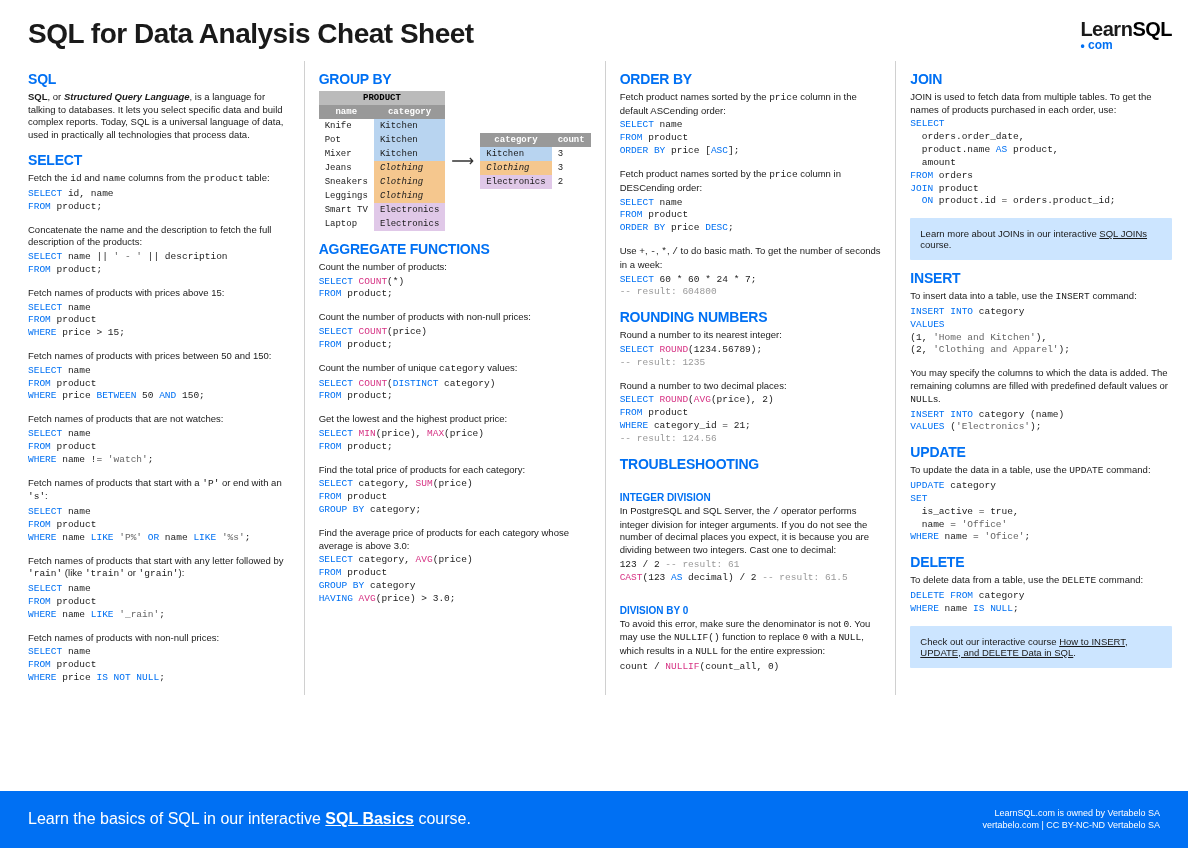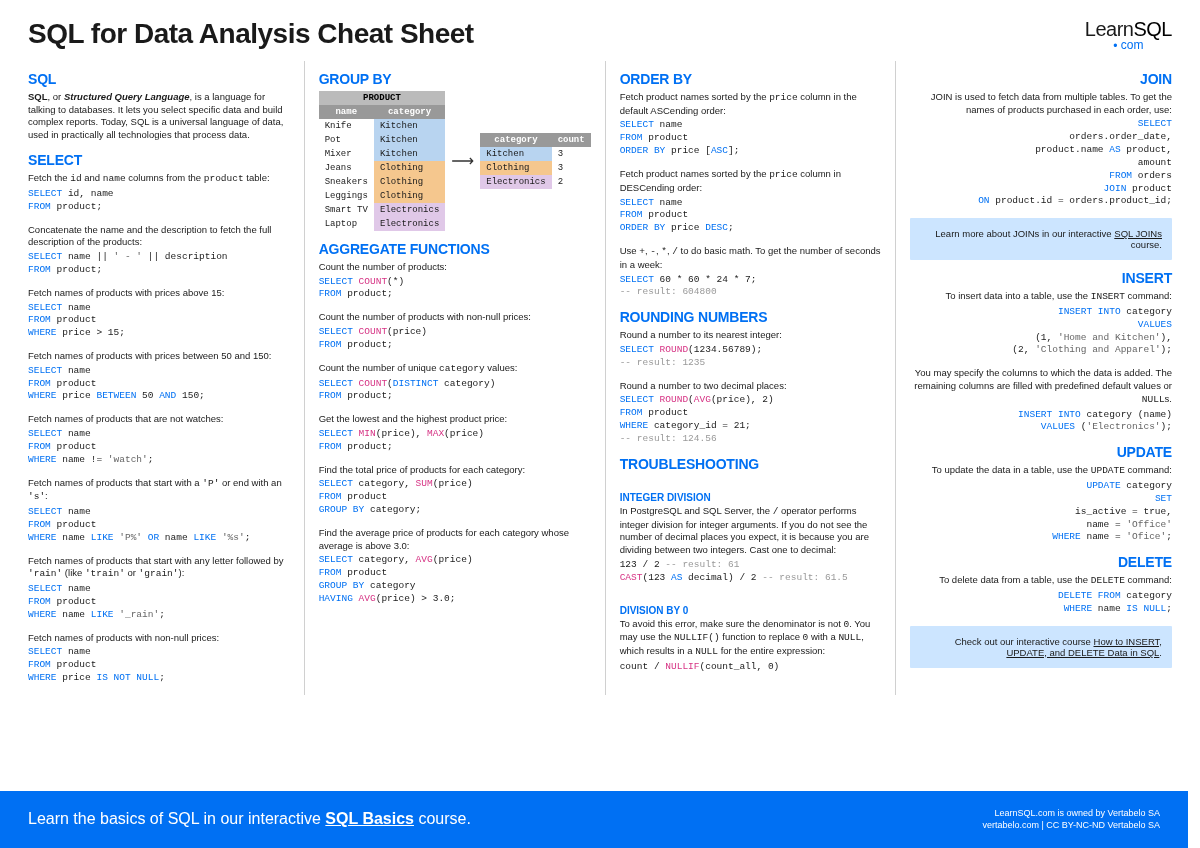--- a/index.html
+++ b/index.html
@@ -1,27 +1,27 @@
 <!DOCTYPE html>
 <html><head>
 <meta charset="utf-8">
 <style>
 * { margin: 0; padding: 0; box-sizing: border-box; }
 body { font-family: -apple-system, BlinkMacSystemFont, "Segoe UI", Arial, sans-serif; background: #fff; width: 1200px; height: 848px; overflow: hidden; font-size: 10px; color: #1a1a1a; }
 .header { display: flex; justify-content: space-between; align-items: flex-start; padding: 18px 28px 8px; }
 h1 { font-size: 28px; font-weight: 800; letter-spacing: -0.5px; }
-.logo { text-align: center; font-weight: 400; }
+.logo { text-align: left; font-weight: 700; }
 .logo .learn { font-size: 20px; letter-spacing: -0.5px; }
 .logo .learn .sql { color: #000; }
 .logo .com { display: block; font-size: 12px; color: #0070f3; margin-top: -3px; }
 .logo .com::before { content: "• "; vertical-align: middle; }
 .columns { display: flex; padding: 0 28px 10px; gap: 0; }
 .col { flex: 1; padding: 0 14px; border-right: 1px solid #d0d0d0; }
 .col:first-child { padding-left: 0; }
-.col:last-child { padding-right: 0; border-right: none; text-align: right; }
+.col:last-child { padding-right: 0; border-right: none; }
 h2 { color: #0070f3; font-size: 14px; font-weight: 800; margin-top: 10px; margin-bottom: 4px; letter-spacing: -0.2px; }
 h3 { color: #0070f3; font-size: 10px; font-weight: 700; margin-top: 20px; margin-bottom: 2px; }
 p { font-size: 9.5px; line-height: 1.35; margin-bottom: 2px; }
 .code { font-family: "Courier New", monospace; font-size: 9.5px; line-height: 1.35; white-space: pre; margin-bottom: 10px; }
 .kw { color: #0070f3; }
 .fn { color: #d63384; }
 .str { color: #666; }
 .gray { color: #999; }
 .callout { background: #cce5ff; padding: 10px 10px; font-size: 9.5px; margin-top: 8px; border-radius: 1px; }
 .callout a { color: #1a1a1a; text-decoration: underline; }
@@ -29,21 +29,21 @@
 .footer-left { font-size: 16px; font-weight: 400; }
 .footer-left strong { text-decoration: underline; font-weight: 800; }
 .footer-right { font-size: 9px; text-align: right; line-height: 1.4; margin-left: 43px; }
 
 .tables { display: flex; align-items: center; gap: 6px; margin: 4px 0 10px; }
 .tbl { font-family: "Courier New", monospace; font-size: 9px; border-collapse: collapse; }
 .tbl th { background: #999; color: #fff; padding: 2px 6px; font-weight: 700; text-align: center; }
 .tbl .ttl { background: #bbb; color: #000; }
 .tbl td { padding: 2px 6px; text-align: left; }
 .c-kitchen { background: #b8d4f0; }
-.c-clothing { background: #f5c78e; }
+.c-clothing { background: #f5c78e; font-style: italic; }
 .c-elec { background: #e0c8e8; }
 .arrow { font-size: 16px; color: #333; }
 em { font-style: italic; font-weight: bold; }
 code { font-family: "Courier New", monospace; }
 </style>
 </head>
 <body>
 
 <div class="header">
   <h1>SQL for Data Analysis Cheat Sheet</h1>

